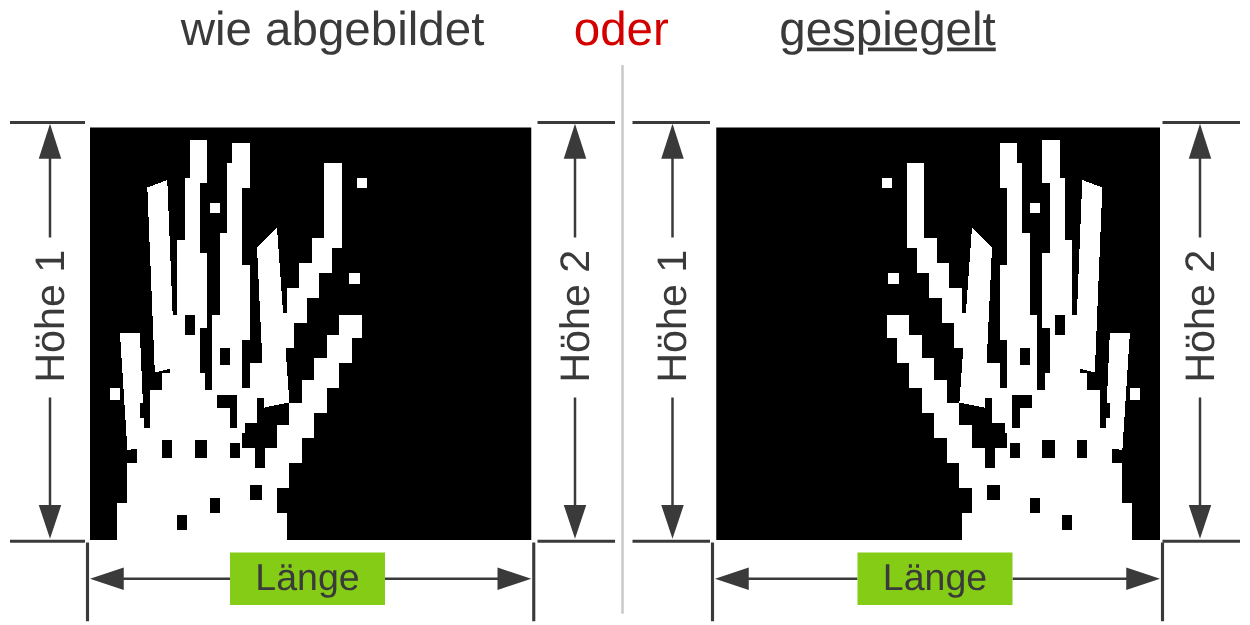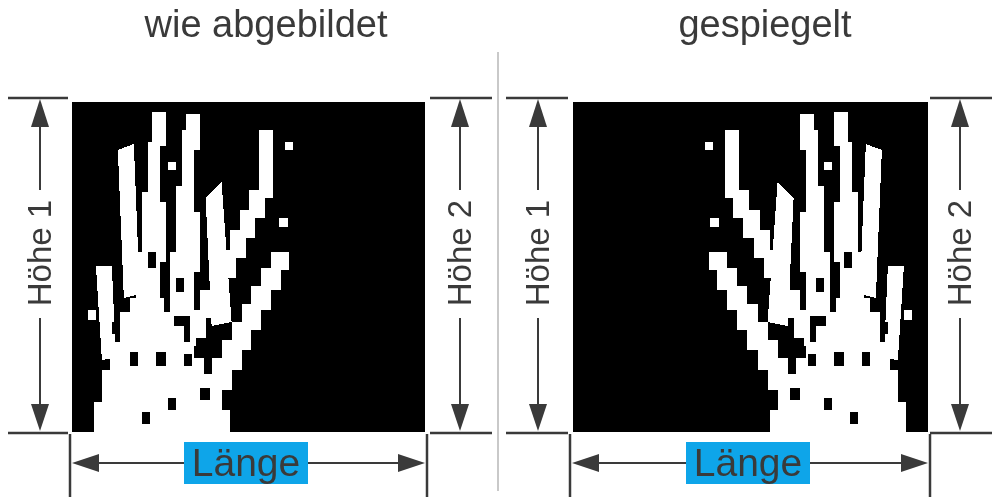--- a/index.html
+++ b/index.html
@@ -6,48 +6,49 @@
   .canvas{
     position:relative;width:1000px;height:500px;background:#ffffff;overflow:hidden;
     font-family:"Liberation Sans",sans-serif;color:#3a3a3a;
   }
   .title{
     position:absolute;top:2px;transform:translateX(-50%);
     font-size:38px;line-height:44px;white-space:nowrap;color:#3a3a3a;
   }
   .title.left{left:266px;}
   .title.connector{left:497px;color:#d40000;}
-  .title.right{left:765px;}
+  .title.right{left:710px;text-decoration:underline;}
   .panel{position:absolute;top:102px;height:330px;background:#000;}
   .panel.p-left{left:72px;width:353px;}
   .panel.p-right{left:573px;width:355px;}
   .panel svg{display:block;width:100%;height:100%;}
   .overlay{position:absolute;left:0;top:0;width:1000px;height:500px;pointer-events:none;}
   .dimline{stroke:#3a3a3a;stroke-width:2;}
   .capline{stroke:#3a3a3a;stroke-width:2.5;}
   .extline{stroke:#3a3a3a;stroke-width:2.5;}
   .ahead{fill:#3a3a3a;stroke:none;}
   .divider{stroke:#c9c9c9;stroke-width:2;}
   .v-label{
     position:absolute;width:140px;height:40px;line-height:40px;text-align:center;
     font-size:33px;transform:rotate(-90deg);transform-origin:center;white-space:nowrap;color:#3a3a3a;
   }
   .h-label{
     position:absolute;width:124px;height:42px;line-height:42px;text-align:center;
-    font-size:39px;white-space:nowrap;color:#3a3a3a;background:#0ea5e9;
+    font-size:30px;white-space:nowrap;color:#3a3a3a;background:#84cc16;
   }
   .grass-white{fill:#ffffff;stroke:none;}
   .grass-hole{fill:#000000;stroke:none;}
 </style>
 </head>
 <body>
 
 <div class="canvas">
 
   <div class="title left">wie abgebildet</div>
+  <div class="title connector">oder</div>
   <div class="title right">gespiegelt</div>
 
   <div class="panel p-left">
     <svg viewBox="0 0 354 330" preserveAspectRatio="none">
       <g id="grass-shape" shape-rendering="crispEdges">
 
         <polygon class="grass-white" points="22,330 22,300 30,300 30,268 38,268 38,240 48,240 48,210 58,210 58,196 70,196 70,210 80,210 80,196 92,196 92,210 102,210 102,224 112,224 112,240 122,240 122,256 132,256 132,272 142,272 142,290 150,290 150,308 158,308 158,330"></polygon>
 
         <polygon class="grass-white" points="64,210 64,150 70,150 70,90 76,90 76,40 80,40 80,10 94,10 94,44 88,44 88,100 94,100 94,160 88,160 88,210"></polygon>
 

